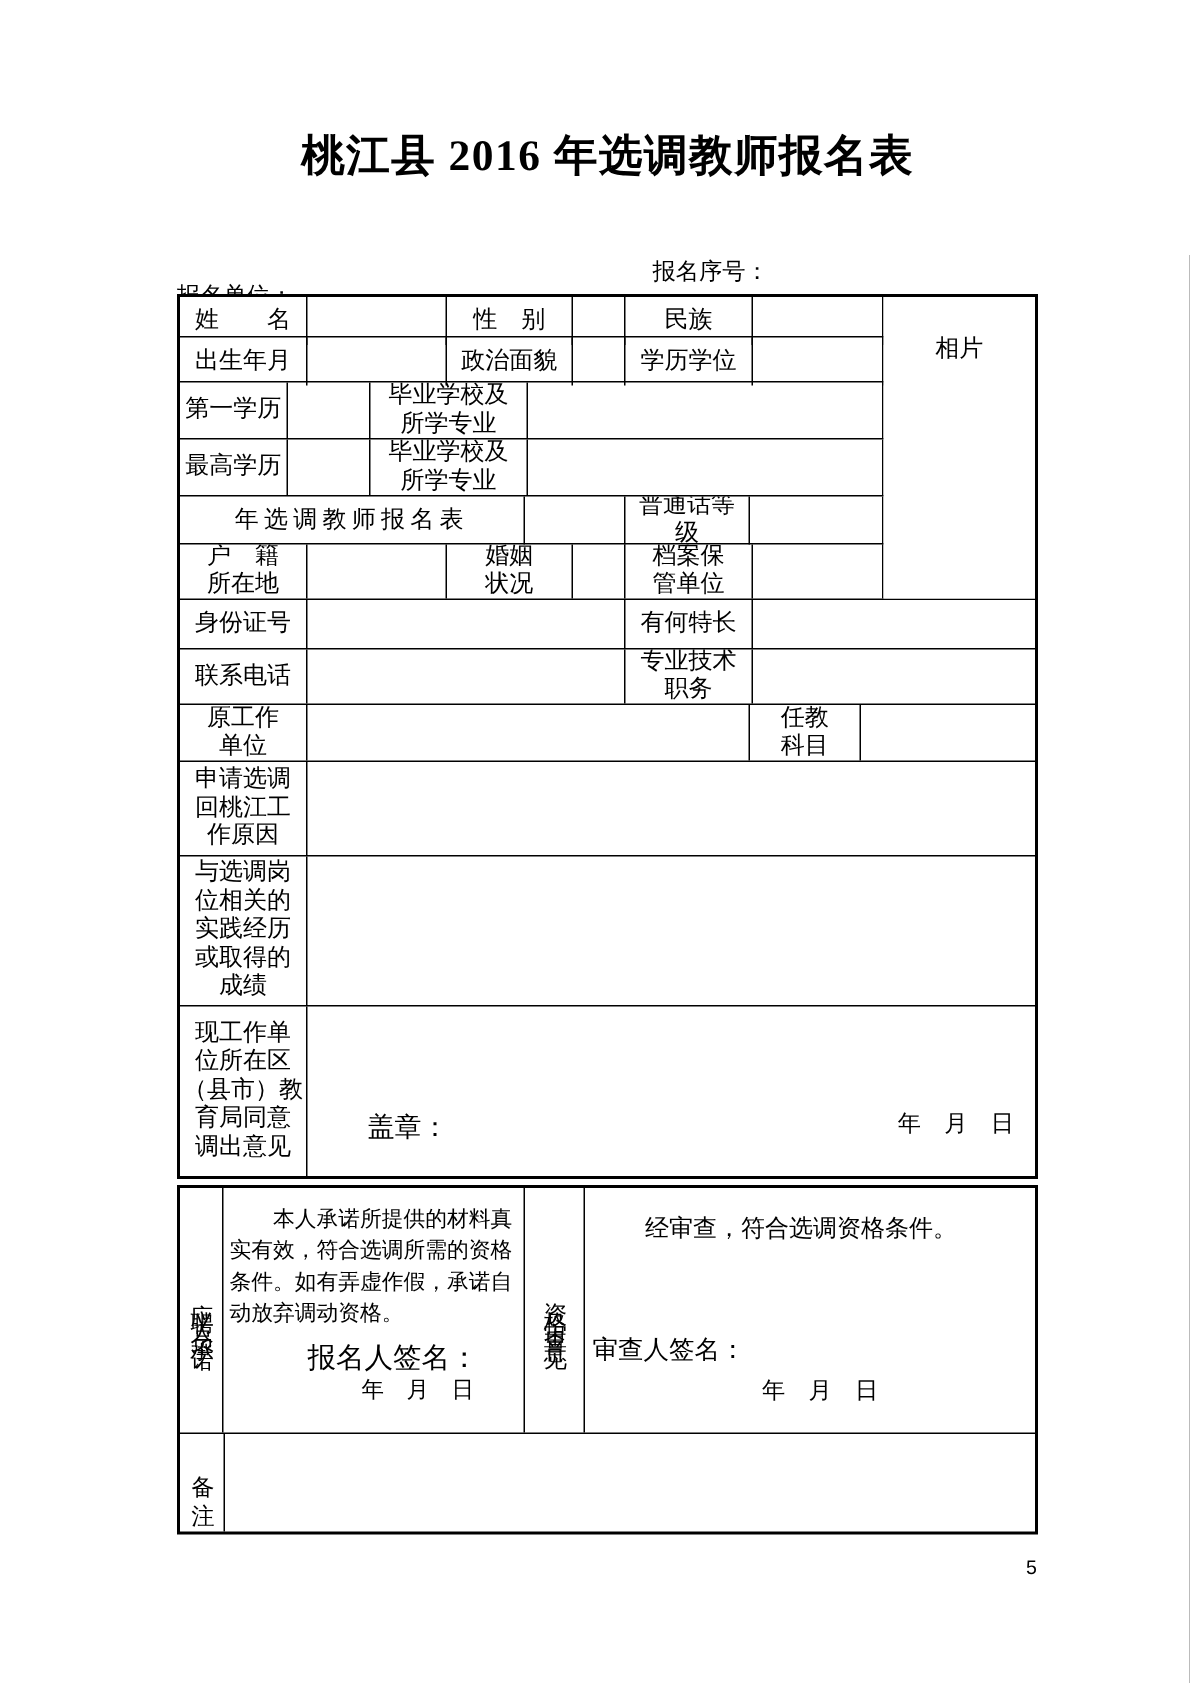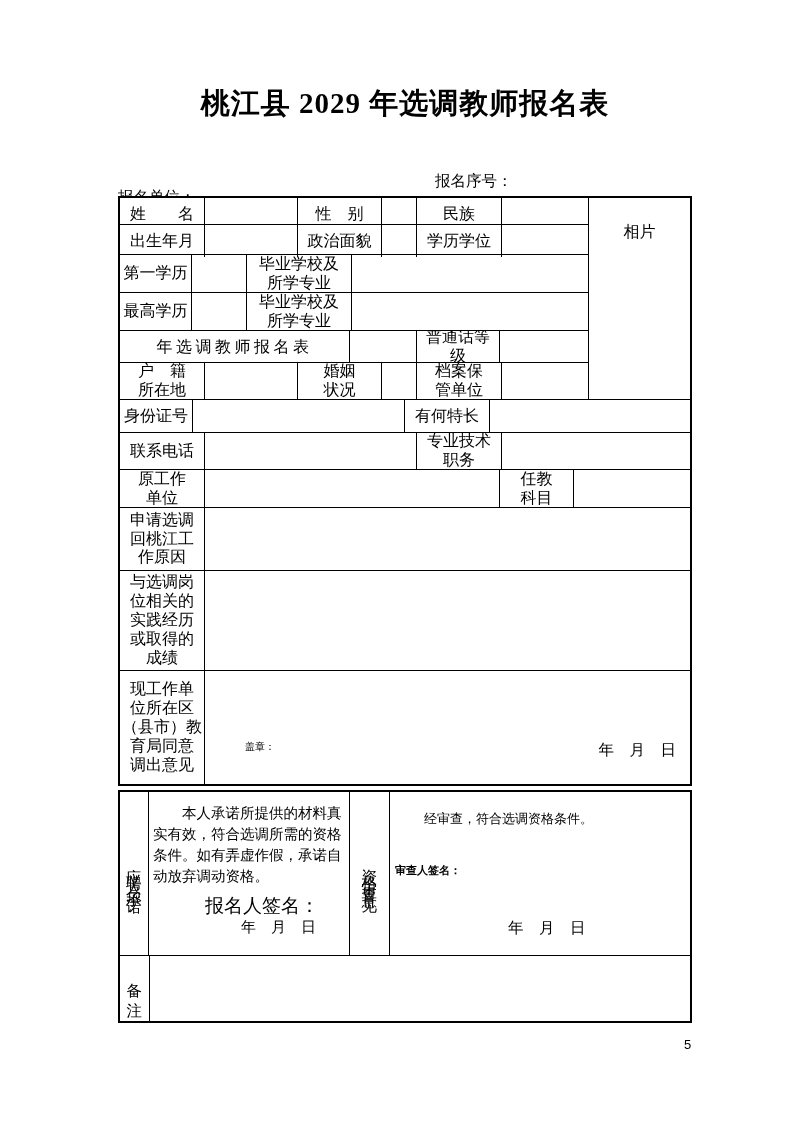--- a/index.html
+++ b/index.html
@@ -36,39 +36,39 @@
     position:absolute;left:469px;top:0;width:101px;height:201px;background:#fff;
     display:flex;justify-content:center;align-items:flex-start;
     padding-top:24px;box-sizing:border-box;font-size:16px;
   }
 
   .vtext{writing-mode:vertical-rl;letter-spacing:6px;font-size:15.5px;line-height:1;}
   .vtext.wide{letter-spacing:18px;}
 
   .relcell{position:relative;display:block;padding:0;}
   .abs{position:absolute;white-space:nowrap;}
-  .seal{left:40px;top:70px;font-size:10px;}
+  .seal{left:40px;top:70px;font-size:18px;}
   .ymd0{right:14px;top:70px;font-size:15.5px;}
   .promise-p{position:absolute;left:4px;right:2px;top:11px;text-indent:2em;
     font-size:14.5px;line-height:21px;text-align:left;white-space:normal;}
   .sign1{left:56px;top:103px;font-size:19px;}
   .ymd1{left:92px;top:127px;font-size:15px;}
-  .review-p{left:8px;top:19px;text-indent:2em;font-size:13px;}
-  .sign2{left:5px;top:72px;font-size:11px;font-weight:bold;}
+  .review-p{left:8px;top:19px;text-indent:2em;font-size:16px;}
+  .sign2{left:5px;top:98px;font-size:17px;}
   .ymd2{left:118px;top:127px;font-size:15.5px;}
 
   .pageno{position:absolute;left:684px;top:1037px;font-size:13px;
     font-family:"Liberation Sans","DejaVu Sans",sans-serif;}
 </style>
 </head>
 <body>
 
 <div class="page">
 
-  <div class="title">桃江县 2029 年选调教师报名表</div>
+  <div class="title">桃江县 2016 年选调教师报名表</div>
 
   <div class="hdr">
     <span class="unit">报名单位：</span>
     <span class="no">报名序号：</span>
   </div>
 
   <div class="tbl t1">
 
     <div class="row" style="height:27px">
       <div class="c" style="width:85px">姓　　名</div>
@@ -123,21 +123,21 @@
       <div class="c" style="width:84px">婚姻
 状况</div>
       <div class="c" style="width:35px"></div>
       <div class="c" style="width:85px">档案保
 管单位</div>
       <div class="c" style="width:87px"></div>
       <div class="spacer"></div>
     </div>
 
     <div class="row" style="height:33px">
-      <div class="c" style="width:73px">身份证号</div>
+      <div class="c" style="width:85px">身份证号</div>
       <div class="c" style="width:212px"></div>
       <div class="c" style="width:85px">有何特长</div>
       <div class="c fill"></div>
     </div>
 
     <div class="row" style="height:37px">
       <div class="c" style="width:85px">联系电话</div>
       <div class="c" style="width:212px"></div>
       <div class="c" style="width:85px">专业技术
 职务</div>

